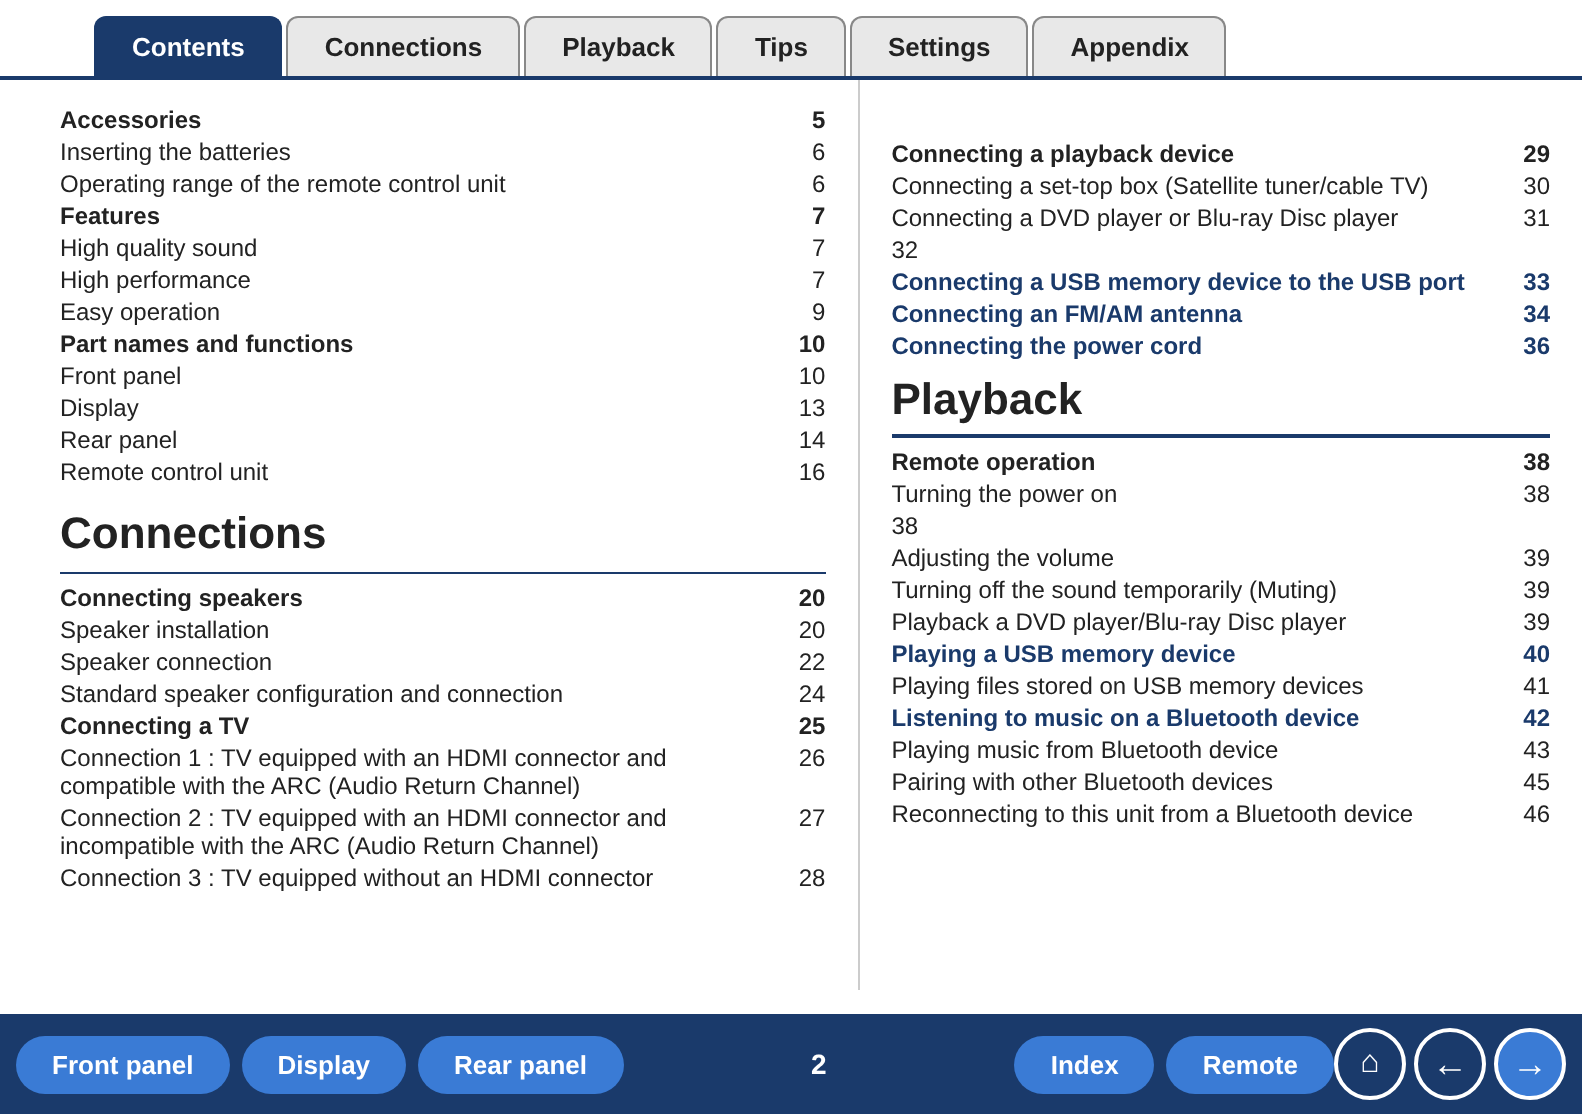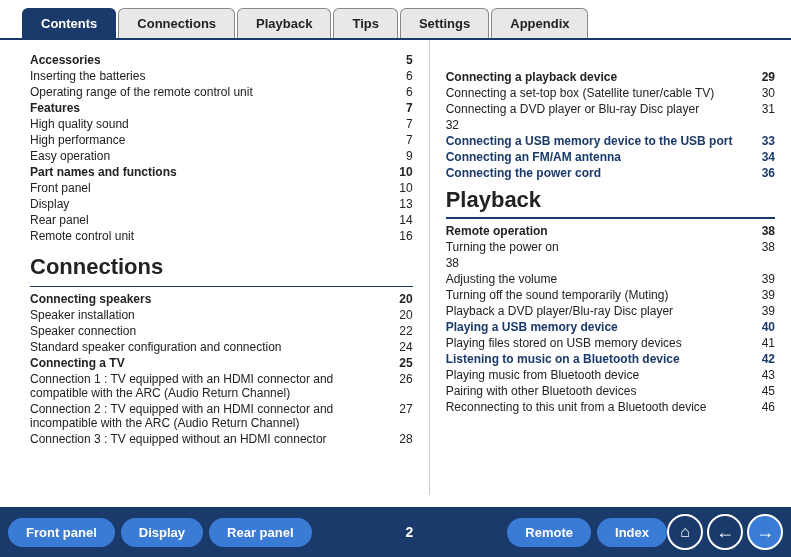--- a/index.html
+++ b/index.html
@@ -12,21 +12,21 @@
       overflow: hidden;
       position: relative;
     }
 
     
     .tabs {
       display: flex;
       align-items: flex-end;
       background: #fff;
       padding-top: 8px;
-      padding-left: 22px;
+      padding-left: 47px;
       border-bottom: 2px solid #1a3a6b;
     }
     .tab {
       padding: 7px 18px;
       border: 1.5px solid #888;
       border-bottom: none;
       border-radius: 6px 6px 0 0;
       background: #e8e8e8;
       font-size: 13px;
       font-weight: bold;
@@ -360,21 +360,21 @@
 </div>
 
 <div class="bottom-bar">
   <div class="bottom-btns">
     <button class="bottom-btn">Front panel</button>
     <button class="bottom-btn">Display</button>
     <button class="bottom-btn">Rear panel</button>
   </div>
   <div class="page-num">2</div>
   <div class="bottom-btns">
+    <button class="bottom-btn">Index</button>
     <button class="bottom-btn">Remote</button>
-    <button class="bottom-btn">Index</button>
   </div>
   <div class="nav-icons">
     <div class="nav-icon-btn home">⌂</div>
     <div class="nav-icon-btn">←</div>
     <div class="nav-icon-btn" style="background:#3a7bd5;">→</div>
   </div>
 </div>
 
 </body></html>

